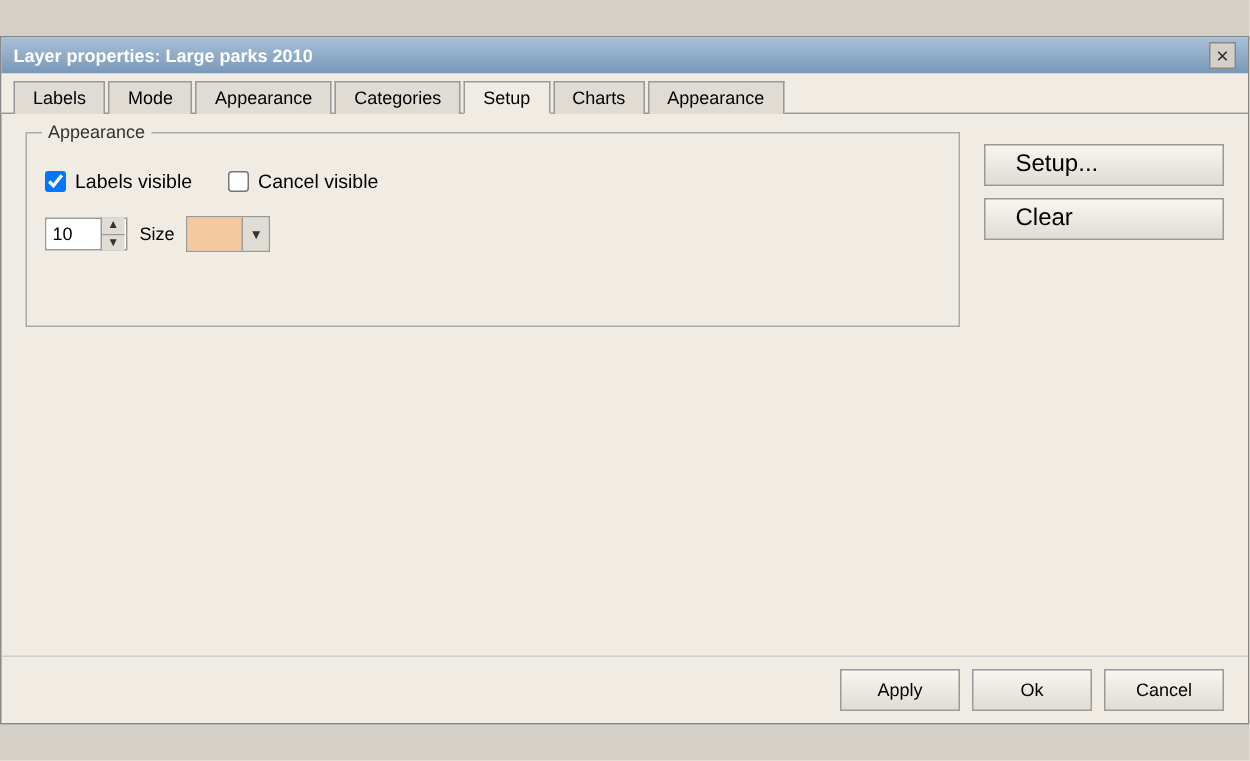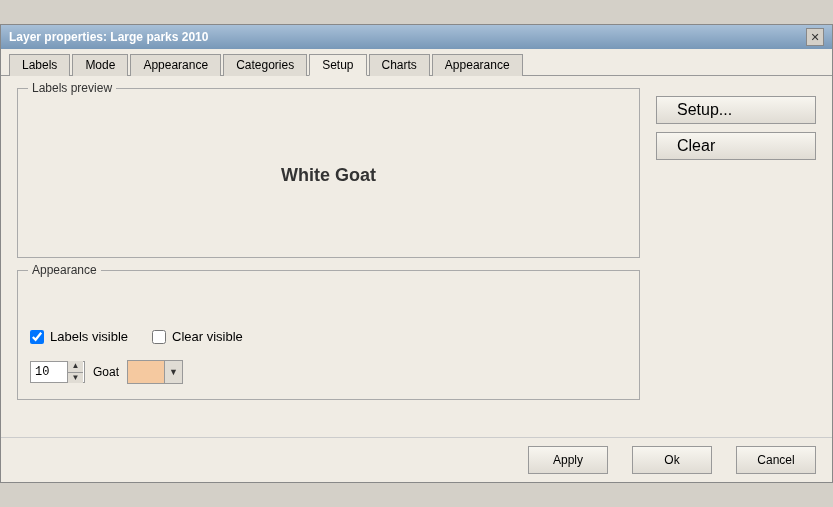--- a/index.html
+++ b/index.html
@@ -123,21 +123,20 @@
       color: #333;
     }
     .appearance-box {
       min-height: 130px;
     }
     .appearance-content {
       display: flex;
       flex-direction: column;
       gap: 16px;
       padding-top: 8px;
-      margin-top: 34px;
     }
     .checkbox-row {
       display: flex;
       align-items: center;
       gap: 24px;
     }
     .checkbox-item {
       display: flex;
       align-items: center;
       gap: 6px;
@@ -160,21 +159,20 @@
       width: 55px;
       height: 22px;
     }
     .spinbox input {
       width: 36px;
       border: none;
       outline: none;
       padding: 2px 4px;
       font-size: 12px;
       background: white;
-      font-family: Liberation Mono, monospace;
     }
     .spin-buttons {
       display: flex;
       flex-direction: column;
       width: 16px;
       height: 22px;
       border-left: 1px solid #999;
     }
     .spin-btn {
       flex: 1;
@@ -223,21 +221,21 @@
       cursor: pointer;
       font-size: 16px;
       min-width: 90px;
       text-align: left;
       height: 28px;
     }
     .footer {
       display: flex;
       justify-content: flex-end;
       padding: 8px 16px;
-      gap: 24px;
+      gap: 8px;
       border-top: 1px solid #ccc;
       flex-shrink: 0;
     }
     .footer-btn {
       padding: 4px 20px;
       background: linear-gradient(to bottom, #f8f6f0, #e0dcd4);
       border: 1px solid #999;
       cursor: pointer;
       font-size: 12px;
       min-width: 80px;
@@ -263,51 +261,45 @@
     <div class="tab active">Setup</div>
     <div class="tab">Charts</div>
     <div class="tab">Appearance</div>
   </div>
 
   <div class="content">
     <div class="main-area">
 
       <div class="left-panel">
 
-        <div class="group-box">
-          <span class="group-box-label">Labels preview</span>
-          <div class="preview-box">
-            <span class="preview-text">White Goat</span>
-          </div>
-        </div>
 
         <div class="group-box appearance-box">
           <span class="group-box-label">Appearance</span>
           <div class="appearance-content">
 
             <div class="checkbox-row">
               <div class="checkbox-item">
                 <input type="checkbox" class="checkbox-input" checked="" style="">
                 <span>Labels visible</span>
               </div>
               <div class="checkbox-item">
                 <input type="checkbox" class="checkbox-input" style="">
-                <span>Clear visible</span>
+                <span>Cancel visible</span>
               </div>
             </div>
 
             <div class="size-row">
               <div class="spinbox">
                 <input type="text" value="10" style="">
                 <div class="spin-buttons">
                   <button class="spin-btn">▲</button>
                   <button class="spin-btn">▼</button>
                 </div>
               </div>
-              <span class="size-label">Goat</span>
+              <span class="size-label">Size</span>
               <div class="color-picker">
                 <div class="color-swatch" style="background: rgb(245, 201, 160);"></div>
                 <div class="color-arrow">▼</div>
               </div>
             </div>
           </div>
         </div>
       </div>
 
       <div class="right-panel">

